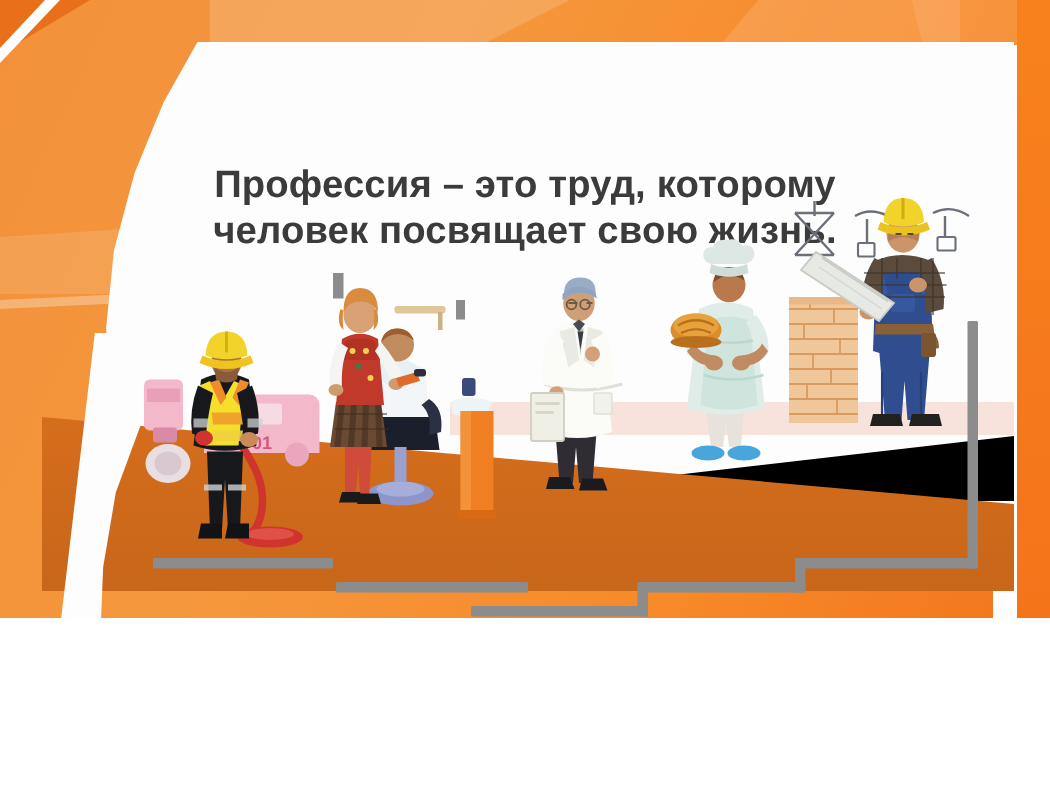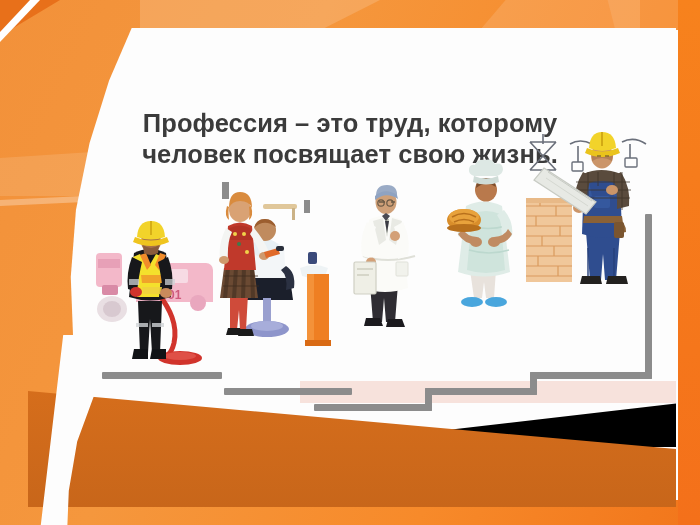--- a/index.html
+++ b/index.html
@@ -1,18 +1,18 @@
 <!DOCTYPE html>
 <html><head>
 <meta charset="utf-8">
 <style>
   html,body{margin:0;padding:0;background:#fff;}
   body{width:700px;height:525px;overflow:hidden;font-family:"Liberation Sans",sans-serif;}
 
-  #slide{position:relative;width:700px;height:525px;overflow:hidden;background:#3b82f6;}
+  #slide{position:relative;width:700px;height:412px;overflow:hidden;background:#3b82f6;}
 
   
   .bg-layer{position:absolute;inset:0;overflow:hidden;}
 
   
   .orange-bg{position:absolute;inset:0;
     background:linear-gradient(115deg,#f2913a 0%,#f5973d 35%,#f78a2a 70%,#f2761b 100%);}
 
   
   .tl-dark{position:absolute;left:0;top:0;width:60px;height:36px;

